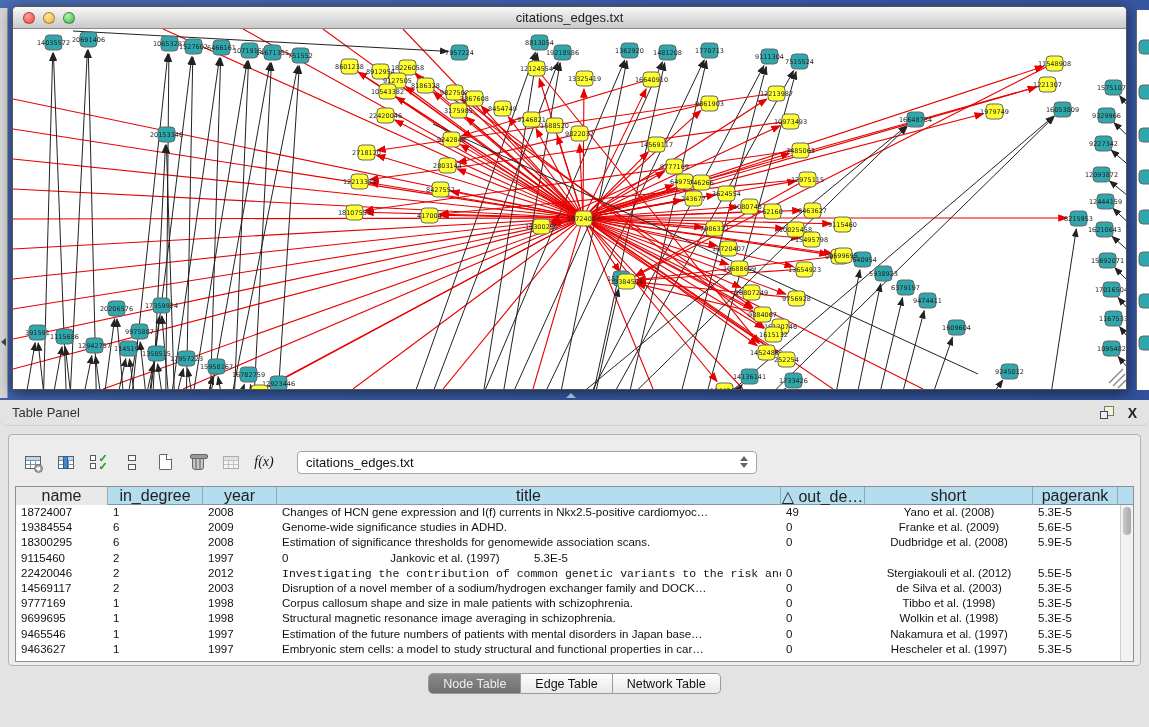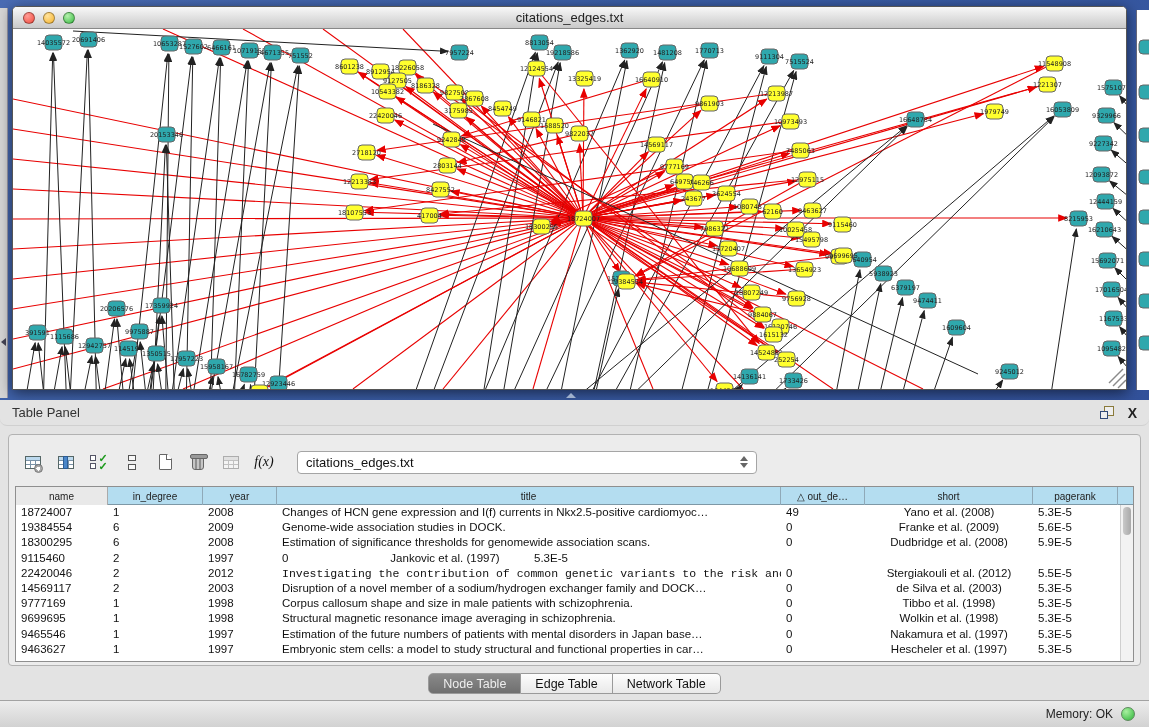--- a/index.html
+++ b/index.html
@@ -84,21 +84,21 @@
     border:1px solid #a5a5a5; border-radius:4px; display:flex; align-items:center;
     padding:0 8px; font-size:13px; color:#111; cursor:pointer; }
   .select-spacer { flex:1; }
   .spinner { display:flex; flex-direction:column; gap:2px; align-items:center; }
   .spin-up { width:0; height:0; border-left:4px solid transparent; border-right:4px solid transparent; border-bottom:5px solid #666; }
   .spin-down { width:0; height:0; border-left:4px solid transparent; border-right:4px solid transparent; border-top:5px solid #666; }
 
   .data-table { margin-top:5px; height:176px; border:1px solid #8f8f8f; background:#fff;
     position:relative; overflow:hidden; }
   .thead { display:flex; height:18px; background:#b4ddf0; border-bottom:1px solid #7e98a6; }
-  .th { height:18px; font-size:10px; color:#222; display:flex; align-items:center;
+  .th { height:18px; font-size:16px; color:#222; display:flex; align-items:center;
     justify-content:center; border-right:1px solid #8fa9b8; cursor:pointer; overflow:hidden; white-space:nowrap; }
   .th-plain { background:#e9e9e9; border-right:1px solid #aaa; }
   .tbody { position:absolute; top:18px; left:0; right:13px; bottom:0; overflow:hidden; }
   .tr { display:flex; height:15.2px; line-height:15.2px; cursor:default; }
   .td { font-size:11.5px; color:#111; padding:0 5px; overflow:hidden; white-space:nowrap; }
   .scrollbar { position:absolute; top:18px; right:0; bottom:0; width:13px;
     background:#f2f2f2; border-left:1px solid #cfcfcf; }
   .scroll-thumb { position:absolute; top:2px; left:2px; width:8px; height:28px;
     background:linear-gradient(to right,#c9c9c9,#a9a9a9); border-radius:5px; cursor:pointer; }
 
@@ -886,21 +886,21 @@
               <div class="td" style="width: 74px;">2008</div>
               <div class="td" style="width: 504px;">Changes of HCN gene expression and I(f) currents in Nkx2.5-positive cardiomyoc…</div>
               <div class="td" style="width: 84px;">49</div>
               <div class="td" style="width: 168px; text-align: center;">Yano et al. (2008)</div>
               <div class="td" style="width: 85px;">5.3E-5</div>
             </div>
             <div class="tr">
               <div class="td" style="width: 92px;">19384554</div>
               <div class="td" style="width: 95px;">6</div>
               <div class="td" style="width: 74px;">2009</div>
-              <div class="td" style="width: 504px;">Genome-wide association studies in DOCK.</div>
+              <div class="td" style="width: 504px;">Genome-wide significance studies in ADHD.</div>
               <div class="td" style="width: 84px;">0</div>
               <div class="td" style="width: 168px; text-align: center;">Franke et al. (2009)</div>
               <div class="td" style="width: 85px;">5.6E-5</div>
             </div>
             <div class="tr">
               <div class="td" style="width: 92px;">18300295</div>
               <div class="td" style="width: 95px;">6</div>
               <div class="td" style="width: 74px;">2008</div>
               <div class="td" style="width: 504px;">Estimation of significance thresholds for genomewide association scans.</div>
               <div class="td" style="width: 84px;">0</div>
@@ -976,17 +976,13 @@
       </div>
     </div>
 
     <div class="tabs-row" id="tabs">
         <div class="tab selected">Node Table</div>
         <div class="tab">Edge Table</div>
         <div class="tab">Network Table</div>
       </div>
   </div>
 
-  <div class="status-bar">
-    <span class="memory-label">Memory: OK</span>
-    <span class="memory-dot"></span>
-  </div>
 </div>
 
 </body></html>

